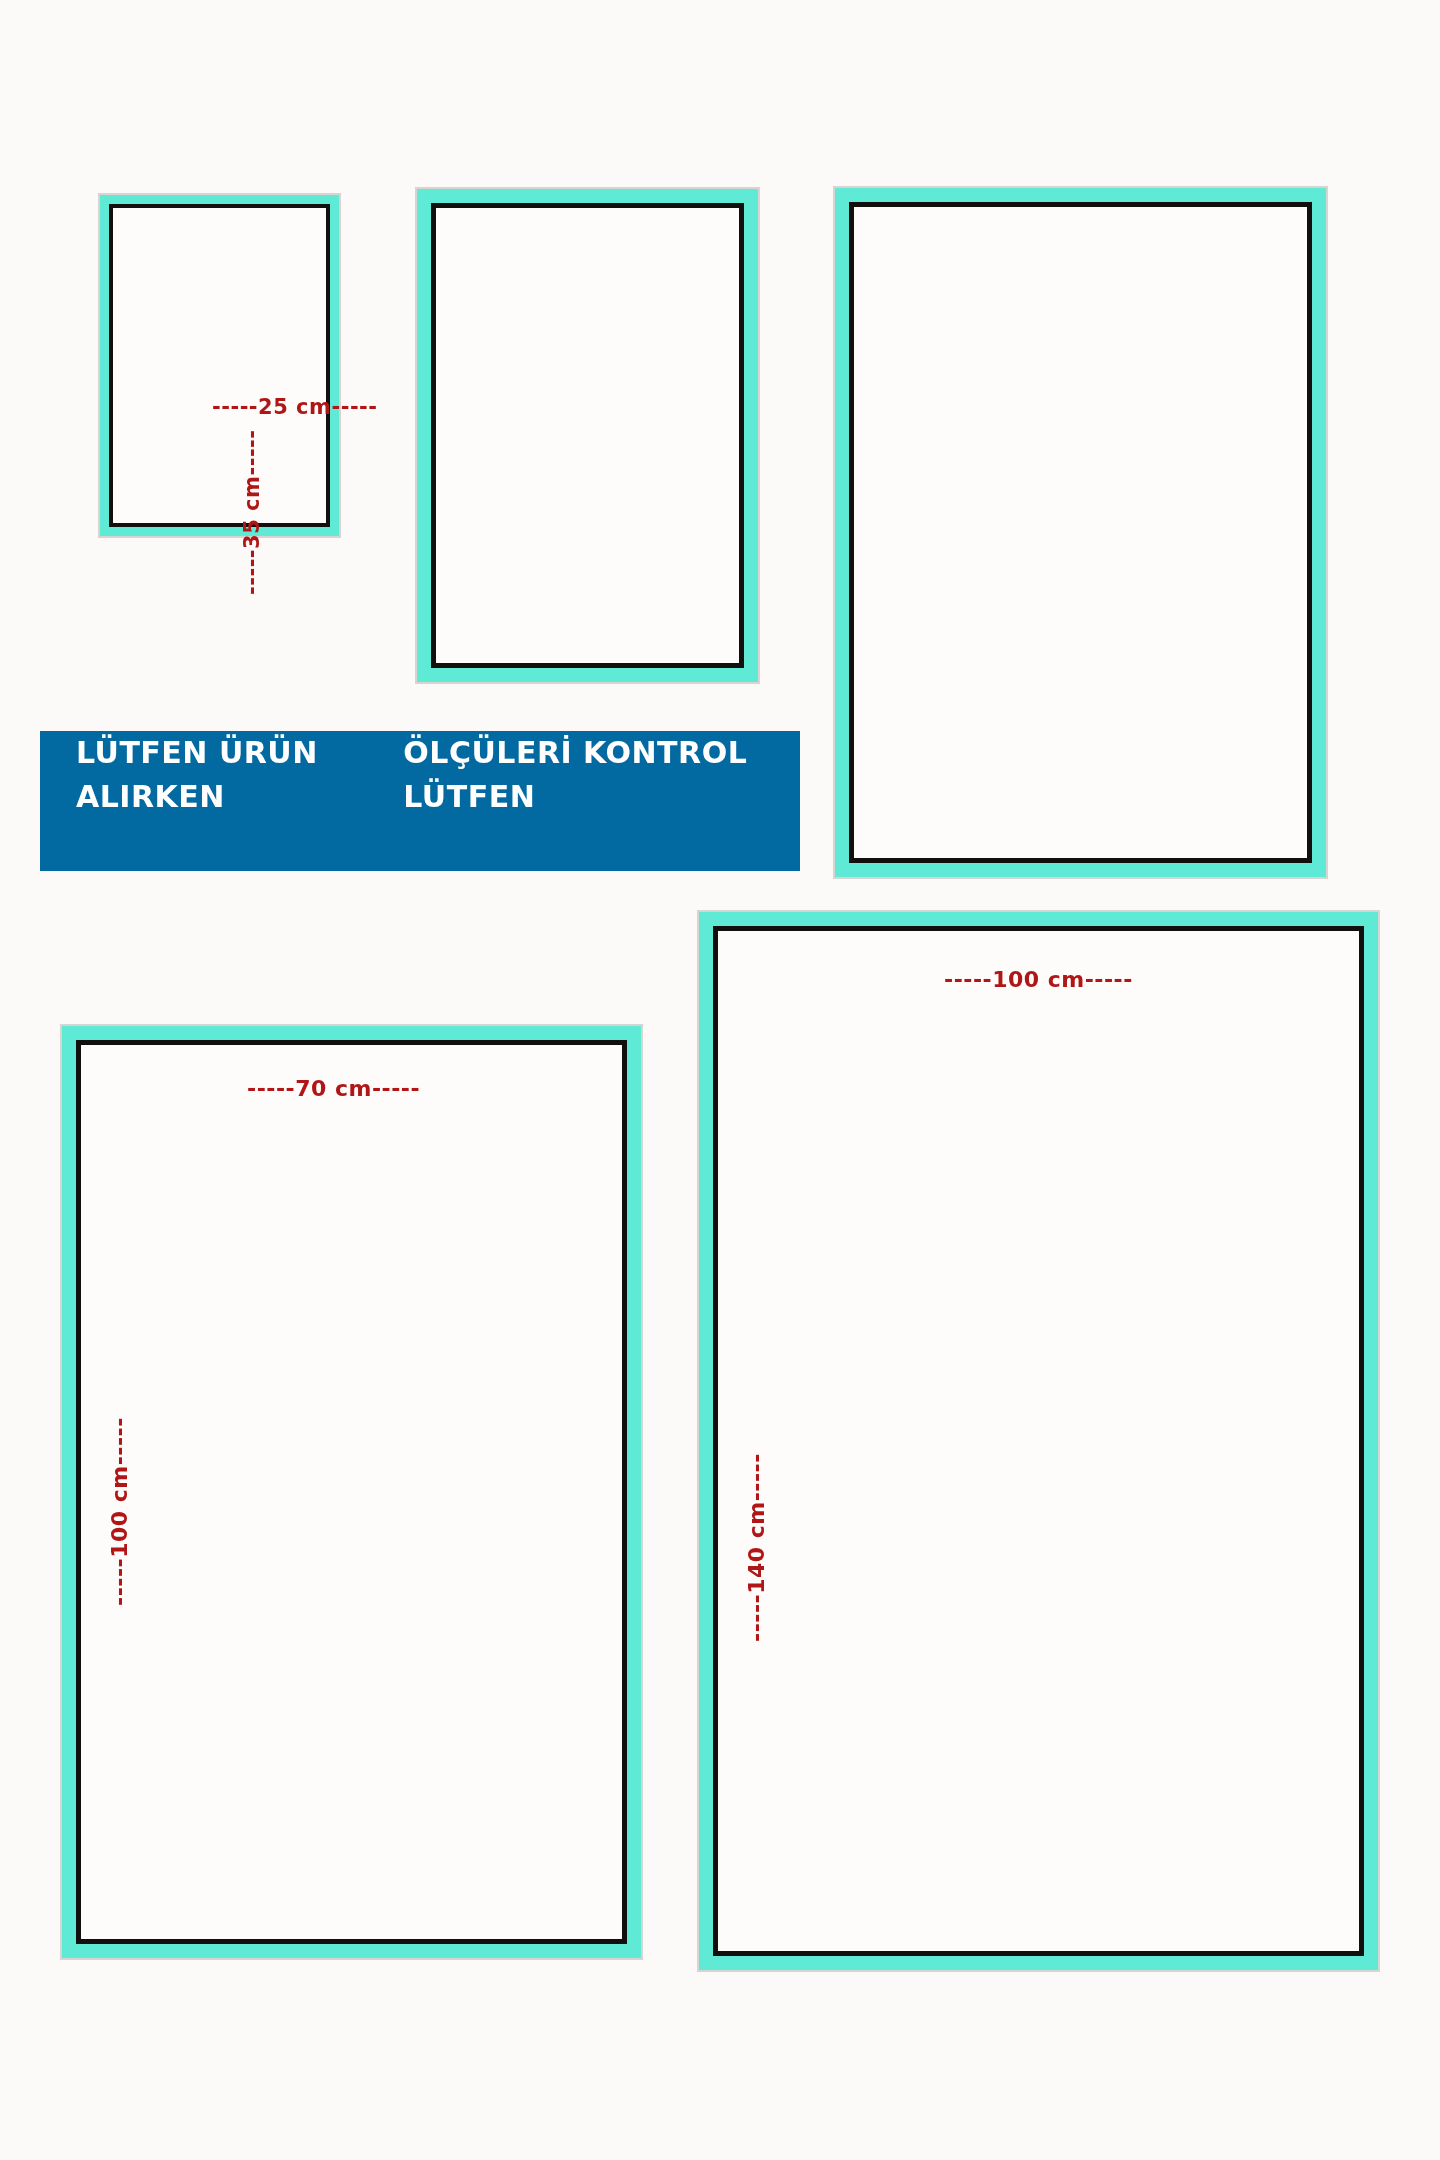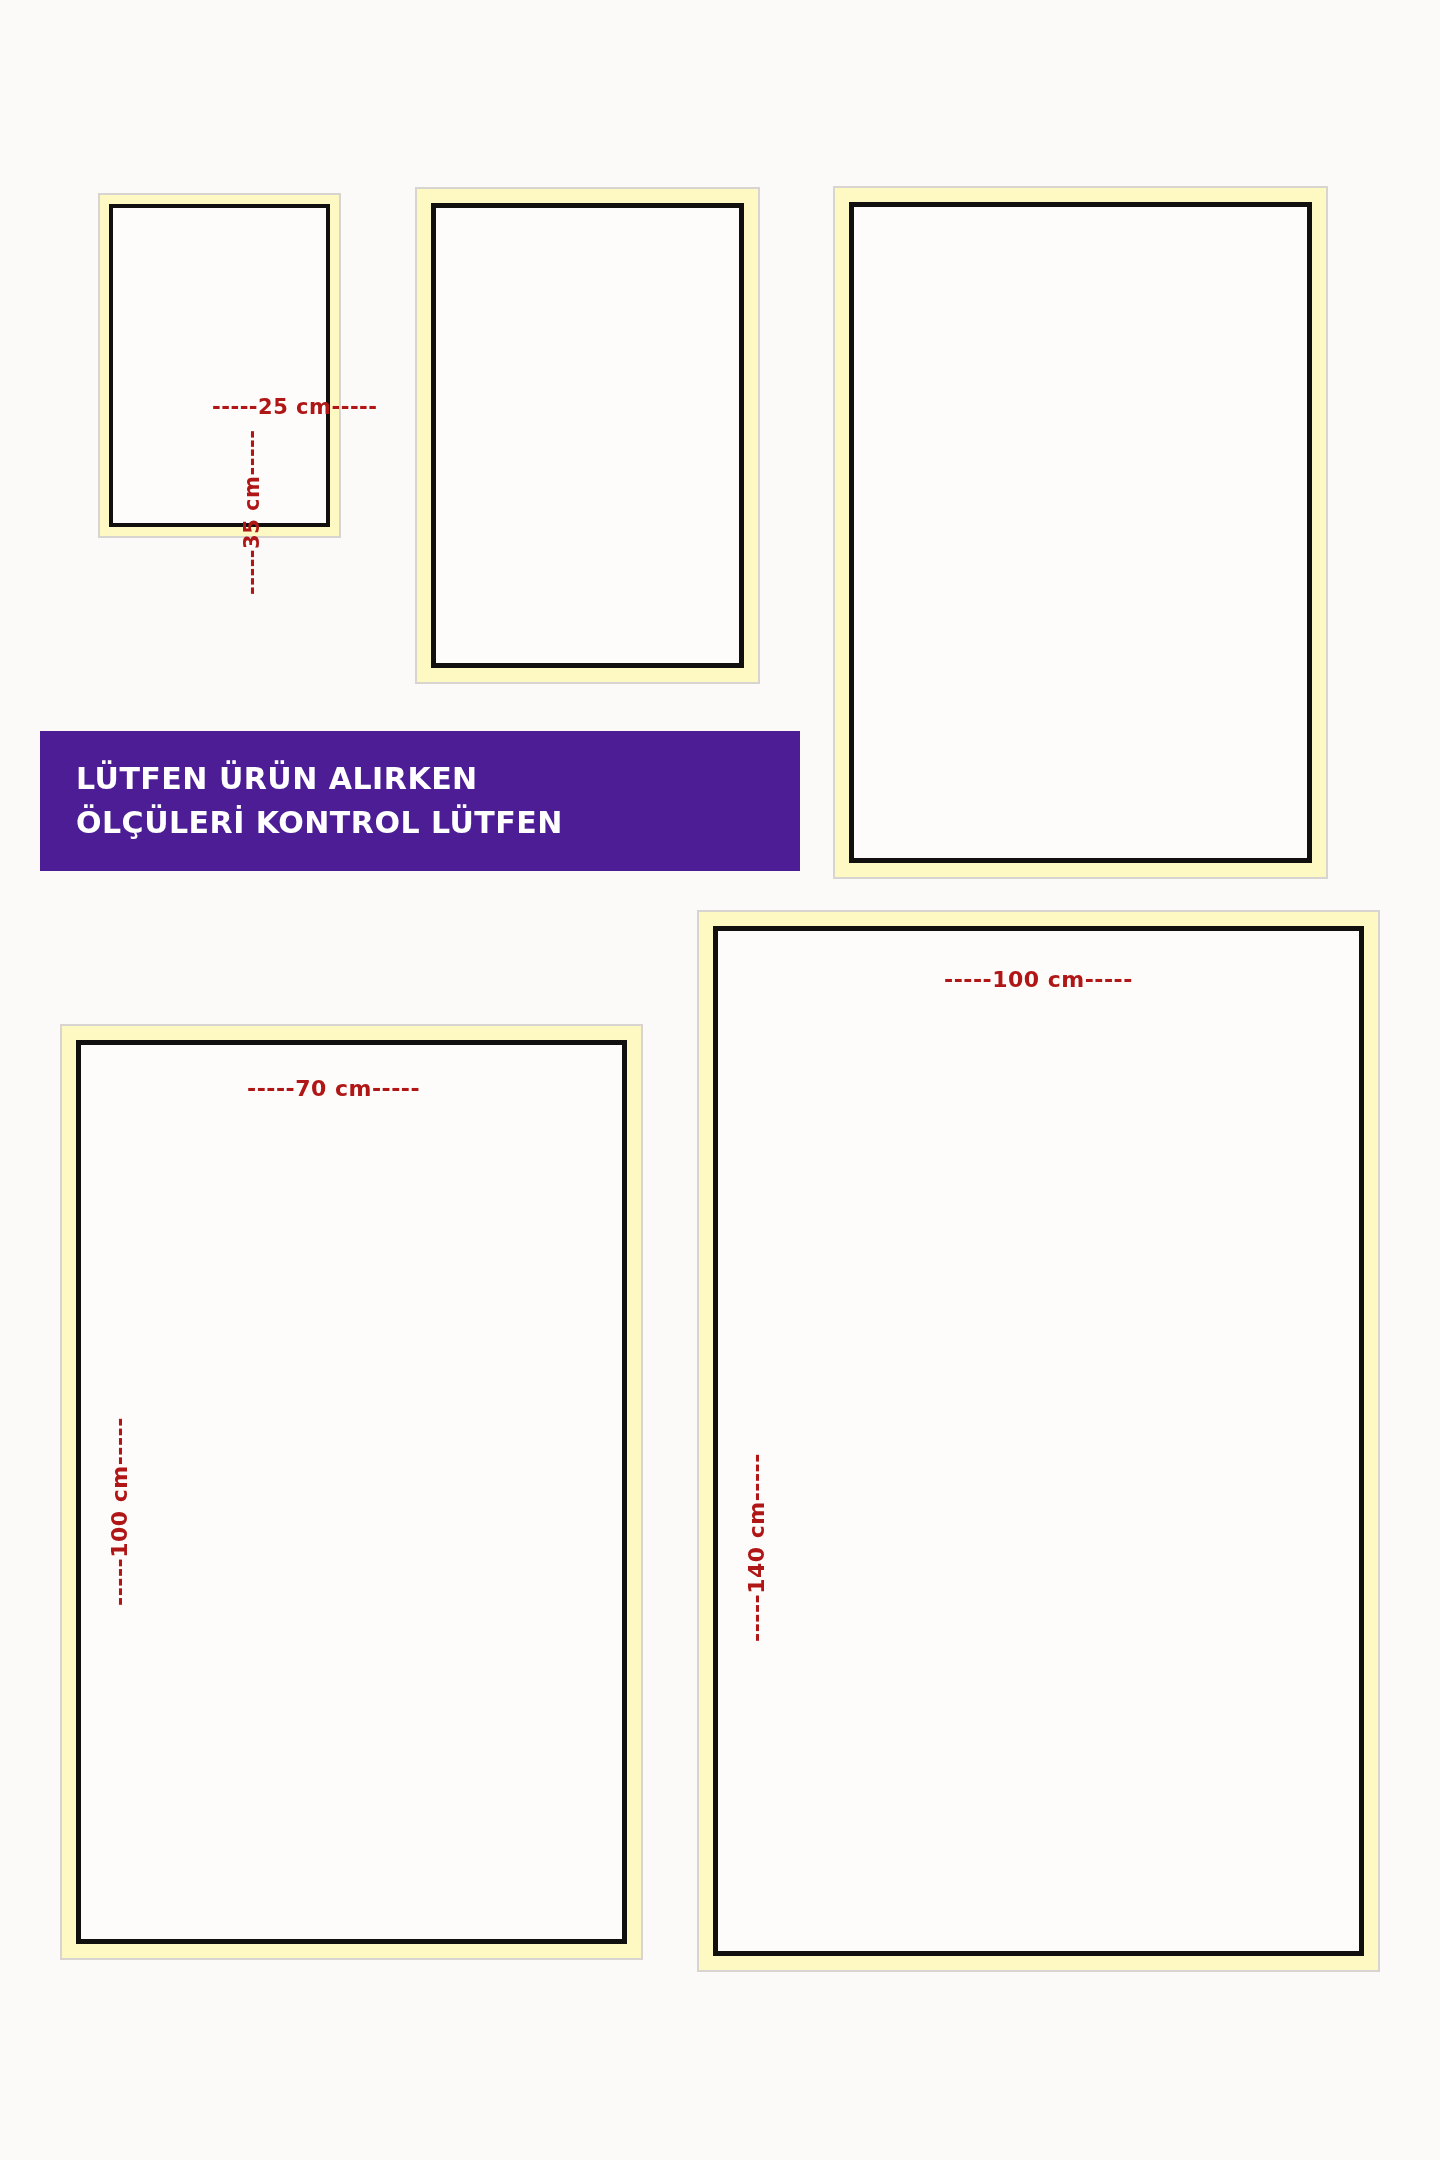--- a/index.html
+++ b/index.html
@@ -18,21 +18,21 @@
     position: absolute;
     left: 0;
     top: 0;
     width: 1440px;
     height: 2160px;
     background: #fbfaf8;
   }
   
   .frame {
     position: absolute;
-    background: #fef9c3;
+    background: #5eead4;
     border: 2px solid #d8d5d0;
     box-sizing: border-box;
   }
   .frame .inner {
     position: absolute;
     left: 14px;
     top: 14px;
     right: 14px;
     bottom: 14px;
     border: 5px solid #11100f;
@@ -54,25 +54,25 @@
     letter-spacing: 0.5px;
   }
   .dim.vertical {
     transform-origin: 0 0;
     transform: rotate(-90deg);
   }
 
   
   #banner {
     position: absolute;
-    background: #4c1d95;
+    background: #0369a1;
     color: #ffffff;
     box-sizing: border-box;
     display: flex;
-    flex-direction: column;
+    flex-direction: row;
     justify-content: center;
     padding-left: 36px;
   }
   #banner .line {
     font-weight: bold;
     font-size: 30px;
     line-height: 44px;
     letter-spacing: 0.5px;
     font-family: "DejaVu Sans", sans-serif;
   }

